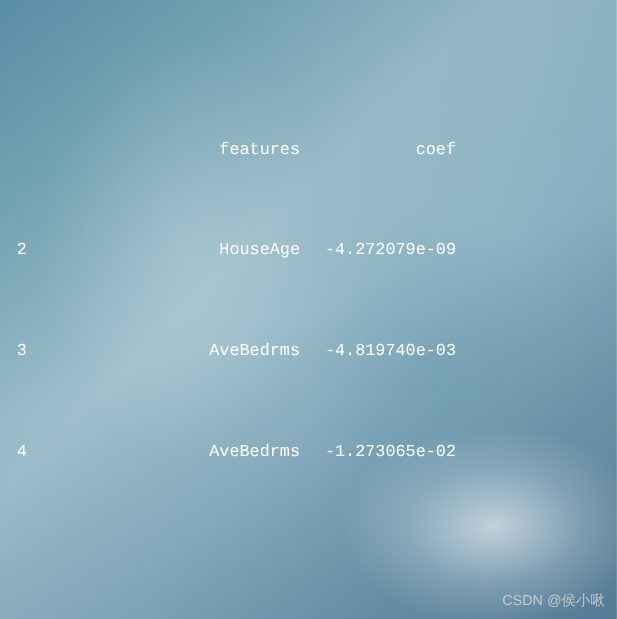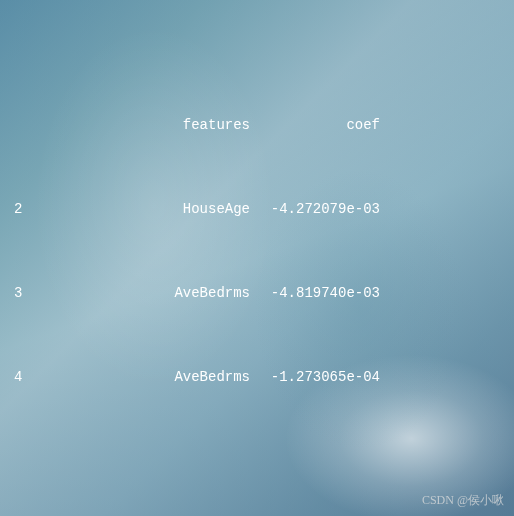--- a/index.html
+++ b/index.html
@@ -31,36 +31,36 @@
     .idx { display: inline-block; width: 36px; text-align: left; }
     .feat { display: inline-block; width: 200px; text-align: right; }
     .coef { display: inline-block; width: 130px; text-align: right; }
     .header .idx { width: 36px; }
     .header .feat { width: 200px; text-align: right; }
     .header .coef { width: 130px; text-align: right; margin-top: 47px; }
     .watermark {
       position: absolute;
       bottom: 4px;
       right: 10px;
-      font-family: Liberation Serif, serif;
+      font-family: Liberation Sans, sans-serif;
       font-size: 12px;
       color: rgba(220,220,220,0.75);
       z-index: 3;
     }
   </style>
 </head>
 <body>
 
 <div class="bg-layer"></div>
 
 <div class="content">
   <div class="row header"><span class="idx"></span><span class="feat">features</span><span class="coef">coef</span></div>
-  <div class="row"><span class="idx">2</span><span class="feat">HouseAge</span><span class="coef">-4.272079e-03</span></div>
+  <div class="row"><span class="idx">2</span><span class="feat">HouseAge</span><span class="coef">-4.272079e-09</span></div>
   <div class="row"><span class="idx">3</span><span class="feat">AveBedrms</span><span class="coef">-4.819740e-03</span></div>
-  <div class="row"><span class="idx">4</span><span class="feat">AveBedrms</span><span class="coef">-1.273065e-04</span></div>
+  <div class="row"><span class="idx">4</span><span class="feat">AveBedrms</span><span class="coef">-1.273065e-02</span></div>
   
   
   
   
   
   
   
   
   
   

